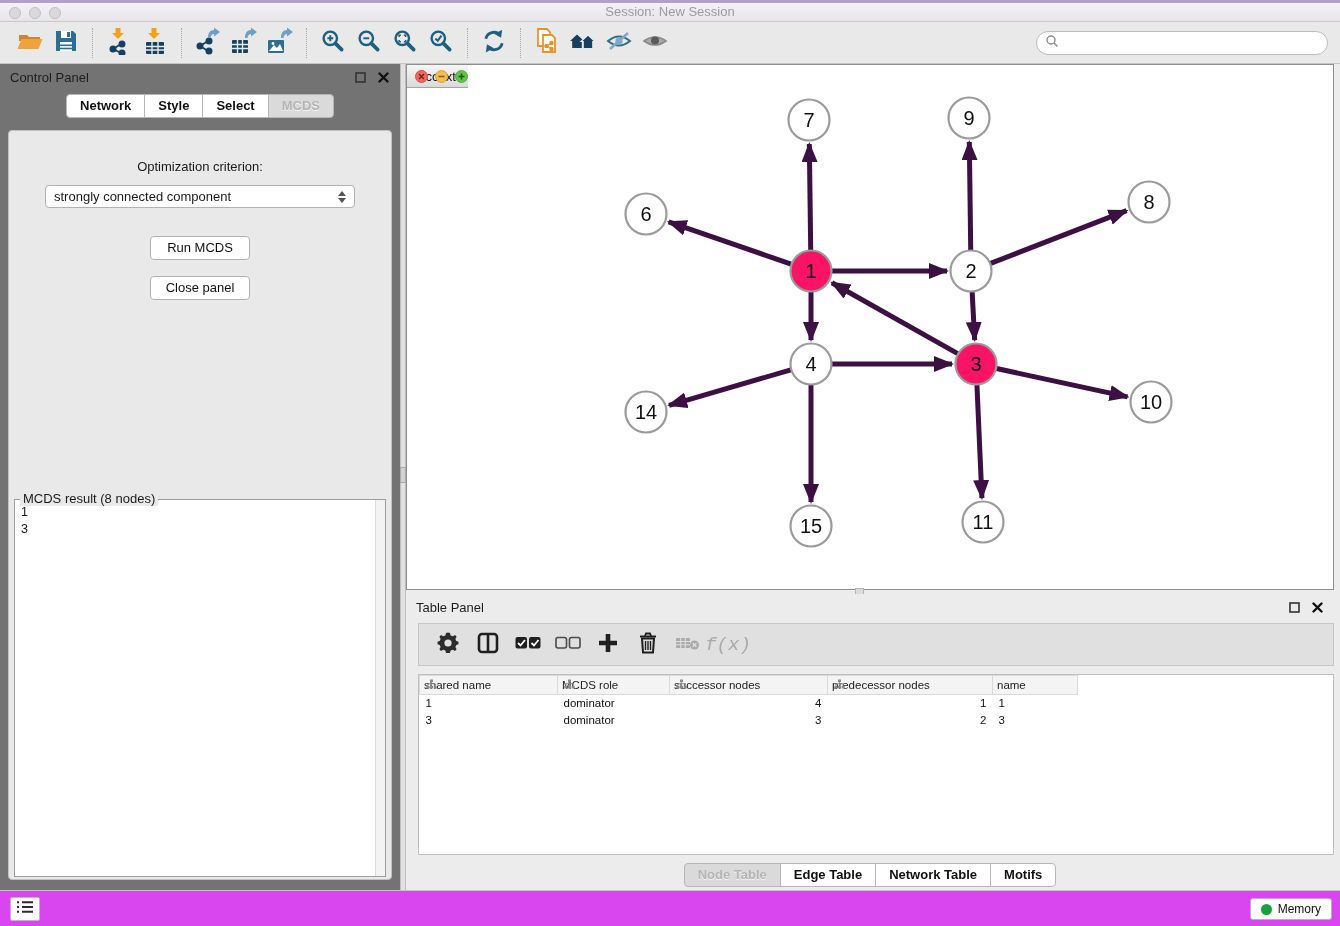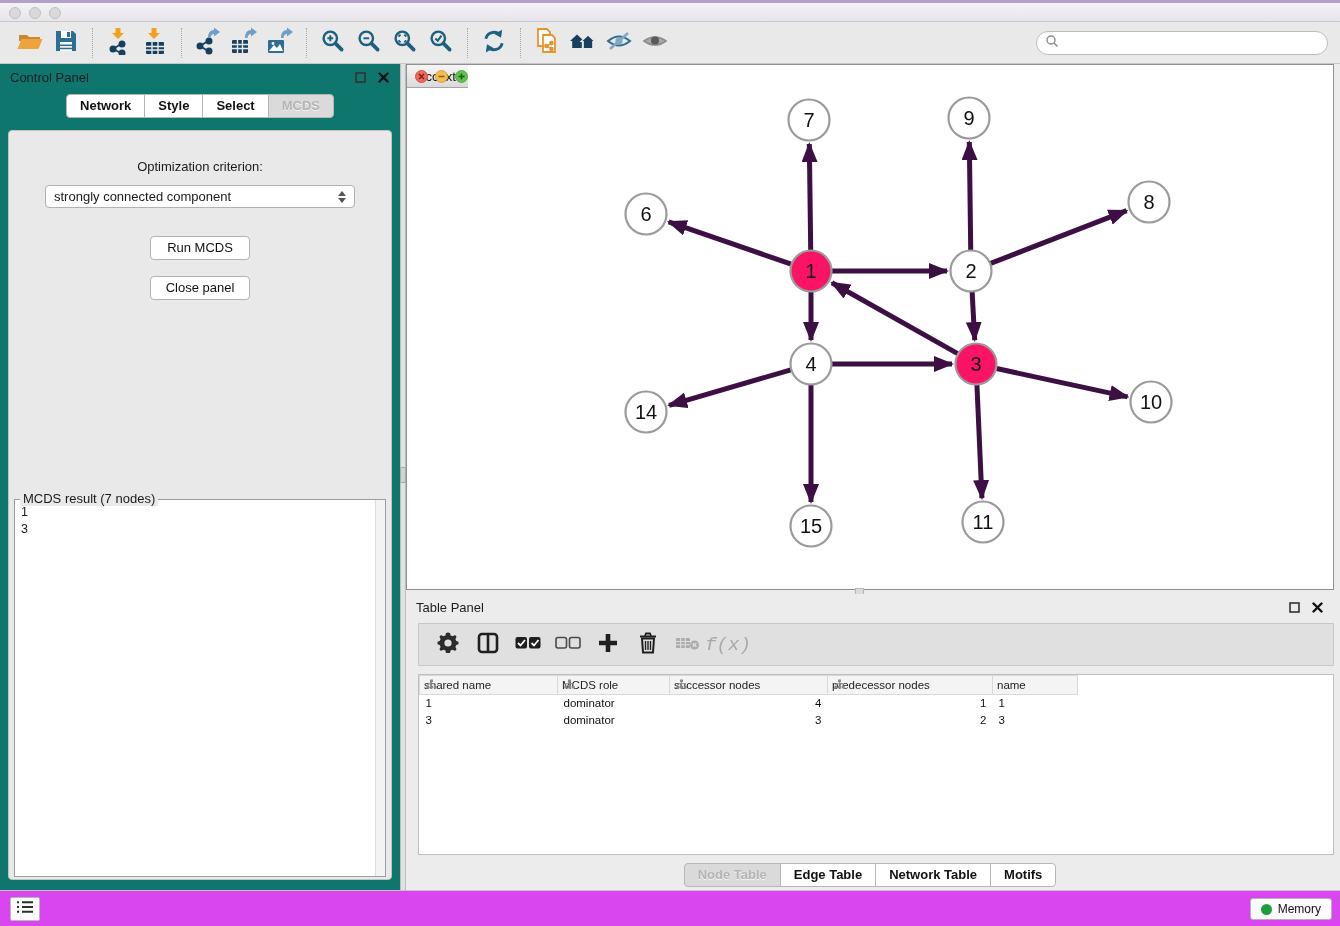--- a/index.html
+++ b/index.html
@@ -16,21 +16,21 @@
   .toolbar { height:42px; background:#e9e9e9; border-bottom:1px solid #c5c5c5; display:flex; align-items:center; padding:0 12px; }
   .tbtn { width:36px; height:34px; display:flex; align-items:center; justify-content:center; border-radius:4px; }
   .tsep { width:0; height:30px; border-left:1px dotted #a8a8a8; margin:0 8px; }
   .search-wrap { margin-left:auto; width:292px; height:24px; border:1px solid #bcbcbc; border-radius:12px; background:#fff; display:flex; align-items:center; padding:0 8px; gap:5px; }
   .search-input { border:none; outline:none; flex:1; font-size:12px; background:transparent; }
 
   
   .main { display:flex; height:826px; }
 
   
-  .control-panel { width:400px; position:relative; background:#0f766e; flex:none; }
+  .control-panel { width:400px; position:relative; background:#737373; flex:none; }
   .dock-header { height:26px; display:flex; align-items:center; padding:0 10px; font-size:13px; color:#1d1d1d; }
   .dock-controls { margin-left:auto; display:flex; gap:10px; align-items:center; }
   .dock-btn { width:13px; height:13px; display:flex; align-items:center; justify-content:center; }
   .cp-tabs { display:flex; justify-content:center; position:relative; z-index:2; margin-top:4px; margin-bottom:-12px; }
   .tab { padding:3px 13px 4px; background:#fff; border:1px solid #b6b6b6; font-size:13px; font-weight:700; color:#111; cursor:default; }
   .tab + .tab { margin-left:-1px; }
   .tab:first-child { border-radius:4px 0 0 4px; }
   .tab:last-child { border-radius:0 4px 4px 0; }
   .tab.selected { background:#dadada; color:#b4b4b4; text-shadow:0 1px 0 #f4f4f4; }
   .cp-body { position:absolute; left:8px; right:8px; top:66px; bottom:10px; background:#e9e9e9; border:1px solid #c2c2c2; border-radius:4px; display:flex; flex-direction:column; align-items:center; padding-top:28px; }
@@ -89,20 +89,21 @@
 </style>
 </head>
 <body>
 
 <div class="titlebar">
   <div class="tl-dots">
     <div class="tl-dot"></div>
     <div class="tl-dot"></div>
     <div class="tl-dot"></div>
   </div>
+  <div class="app-title">Session: New Session</div>
 </div>
 
 <div class="toolbar">
   <div class="tbtn">
     <span><svg width="28" height="26" viewBox="0 0 28 26">
           <path d="M3 7h8l2 2h11v4H3z" fill="#c9882f"></path>
           <path d="M1.5 21 5.5 11h21l-4 10z" fill="#efa33d"></path>
         </svg></span>
   </div>
   <div class="tbtn">
@@ -277,21 +278,21 @@
         <span class="dd-arrows">
             <span class="dd-up"></span>
             <span class="dd-down"></span>
           </span>
       </div>
       <div class="btn-row">
         <button class="btn">Run MCDS</button>
         <button class="btn">Close panel</button>
       </div>
       <div class="result-box">
-        <div class="result-legend">MCDS result (7 nodes)</div>
+        <div class="result-legend">MCDS result (8 nodes)</div>
         <div class="result-text">1
 3</div>
         <div class="result-scroll"></div>
       </div>
     </div>
   </div>
 
   <div class="v-divider">
       <div class="v-grip"></div>
     </div>

